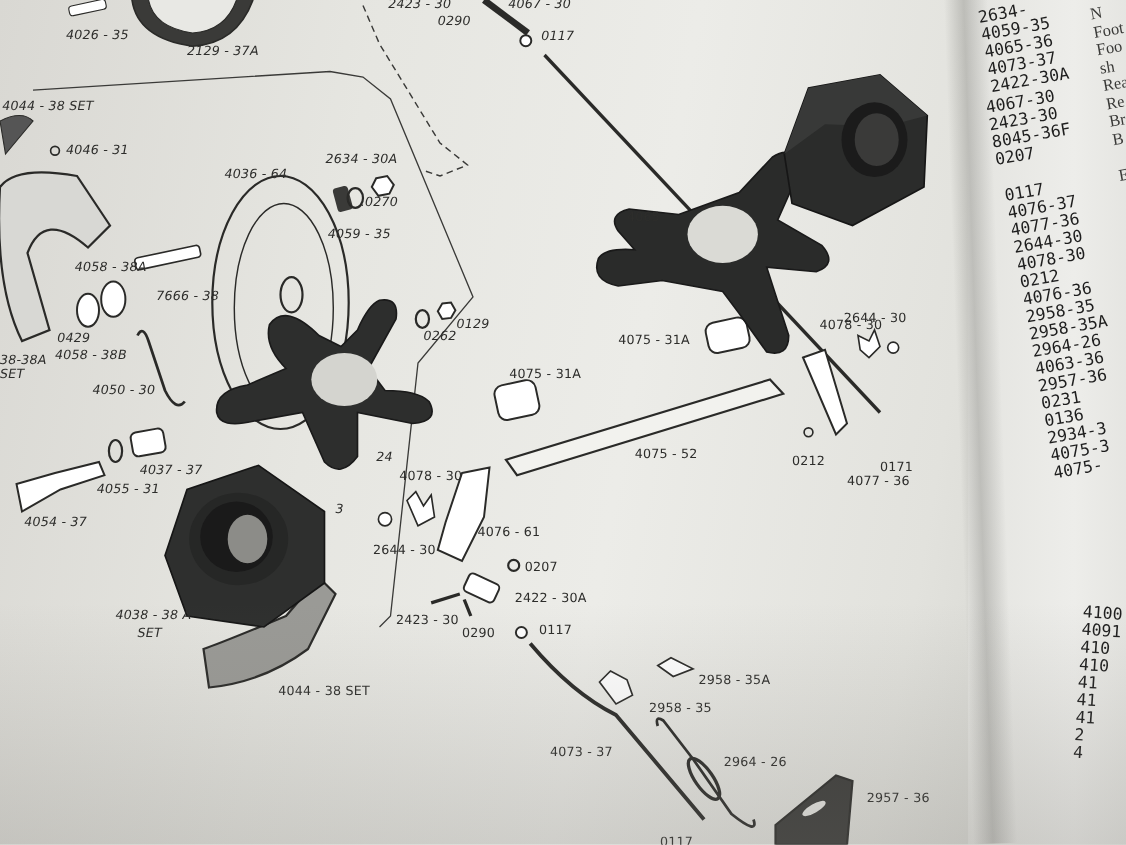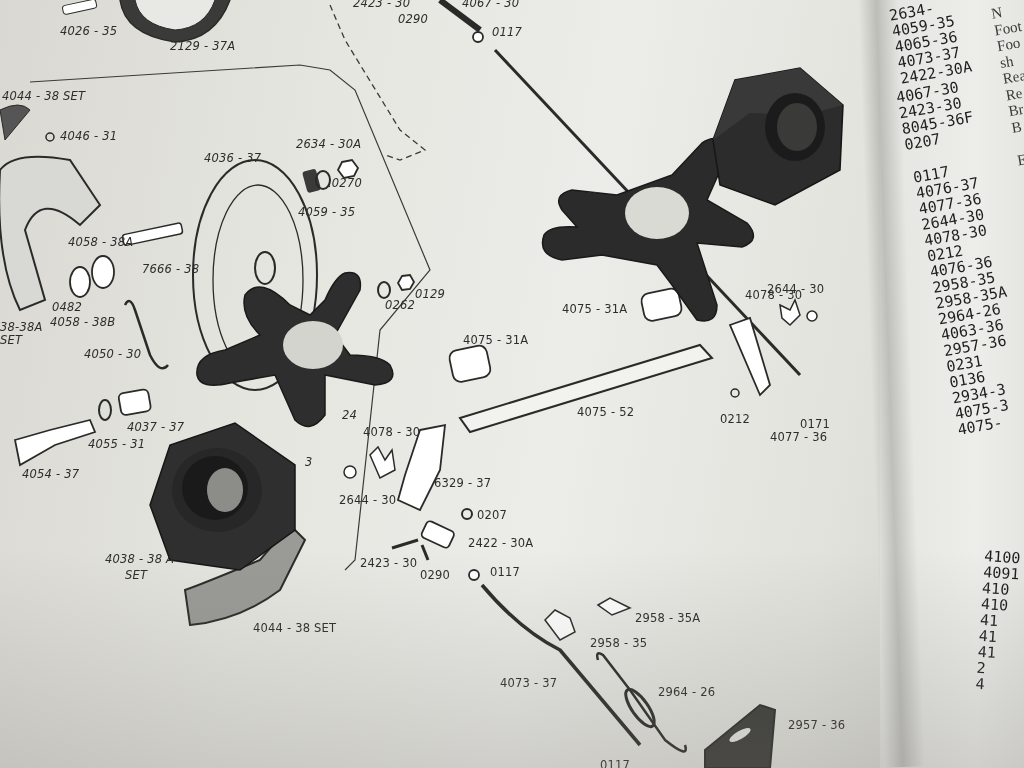--- a/index.html
+++ b/index.html
@@ -139,27 +139,27 @@
 </svg>
 
 <span class="label" style="left:60px;top:24px">4026 - 35</span>
 <span class="label" style="left:170px;top:39px">2129 - 37A</span>
 <span class="label" style="left:353px;top:-4px">2423 - 30</span>
 <span class="label" style="left:398px;top:12px">0290</span>
 <span class="label" style="left:462px;top:-4px">4067 - 30</span>
 <span class="label" style="left:492px;top:25px">0117</span>
 <span class="label" style="left:2px;top:89px">4044 - 38 SET</span>
 <span class="label" style="left:60px;top:129px">4046 - 31</span>
-<span class="label" style="left:204px;top:151px">4036 - 37</span>
+<span class="label" style="left:204px;top:151px">4036 - 64</span>
 <span class="label" style="left:296px;top:137px">2634 - 30A</span>
 <span class="label" style="left:328px;top:176px">.0270</span>
 <span class="label" style="left:298px;top:205px">4059 - 35</span>
 <span class="label" style="left:68px;top:235px">4058 - 38A</span>
 <span class="label" style="left:142px;top:262px">7666 - 38</span>
-<span class="label" style="left:52px;top:300px">0482</span>
+<span class="label" style="left:52px;top:300px">0429</span>
 <span class="label" style="left:50px;top:315px">4058 - 38B</span>
 <span class="label" style="left:0px;top:320px">38-38A</span>
 <span class="label" style="left:0px;top:333px">SET</span>
 <span class="label" style="left:84px;top:347px">4050 - 30</span>
 <span class="label" style="left:385px;top:298px">0262</span>
 <span class="label" style="left:415px;top:287px">0129</span>
 <span class="label" style="left:463px;top:333px;font-style:normal">4075 - 31A</span>
 <span class="label" style="left:562px;top:302px;font-style:normal">4075 - 31A</span>
 <span class="label" style="left:570px;top:190px;font-style:normal">4065</span>
 <span class="label" style="left:767px;top:282px;font-style:normal">2644 - 30</span>
@@ -168,21 +168,21 @@
 <span class="label" style="left:720px;top:412px;font-style:normal">0212</span>
 <span class="label" style="left:800px;top:417px;font-style:normal">0171</span>
 <span class="label" style="left:770px;top:430px;font-style:normal">4077 - 36</span>
 <span class="label" style="left:88px;top:437px">4055 - 31</span>
 <span class="label" style="left:127px;top:420px">4037 - 37</span>
 <span class="label" style="left:22px;top:467px">4054 - 37</span>
 <span class="label" style="left:342px;top:408px">24</span>
 <span class="label" style="left:305px;top:455px">3</span>
 <span class="label" style="left:363px;top:425px;font-style:normal">4078 - 30</span>
 <span class="label" style="left:339px;top:493px;font-style:normal">2644 - 30</span>
-<span class="label" style="left:434px;top:476px;font-style:normal">6329 - 37</span>
+<span class="label" style="left:434px;top:476px;font-style:normal">4076 - 61</span>
 <span class="label" style="left:477px;top:508px;font-style:normal">0207</span>
 <span class="label" style="left:468px;top:536px;font-style:normal">2422 - 30A</span>
 <span class="label" style="left:360px;top:556px;font-style:normal">2423 - 30</span>
 <span class="label" style="left:420px;top:568px;font-style:normal">0290</span>
 <span class="label" style="left:490px;top:565px;font-style:normal">0117</span>
 <span class="label" style="left:105px;top:552px">4038 - 38 A</span>
 <span class="label" style="left:125px;top:568px">SET</span>
 <span class="label" style="left:253px;top:621px;font-style:normal">4044 - 38 SET</span>
 <span class="label" style="left:635px;top:611px;font-style:normal">2958 - 35A</span>
 <span class="label" style="left:590px;top:636px;font-style:normal">2958 - 35</span>

